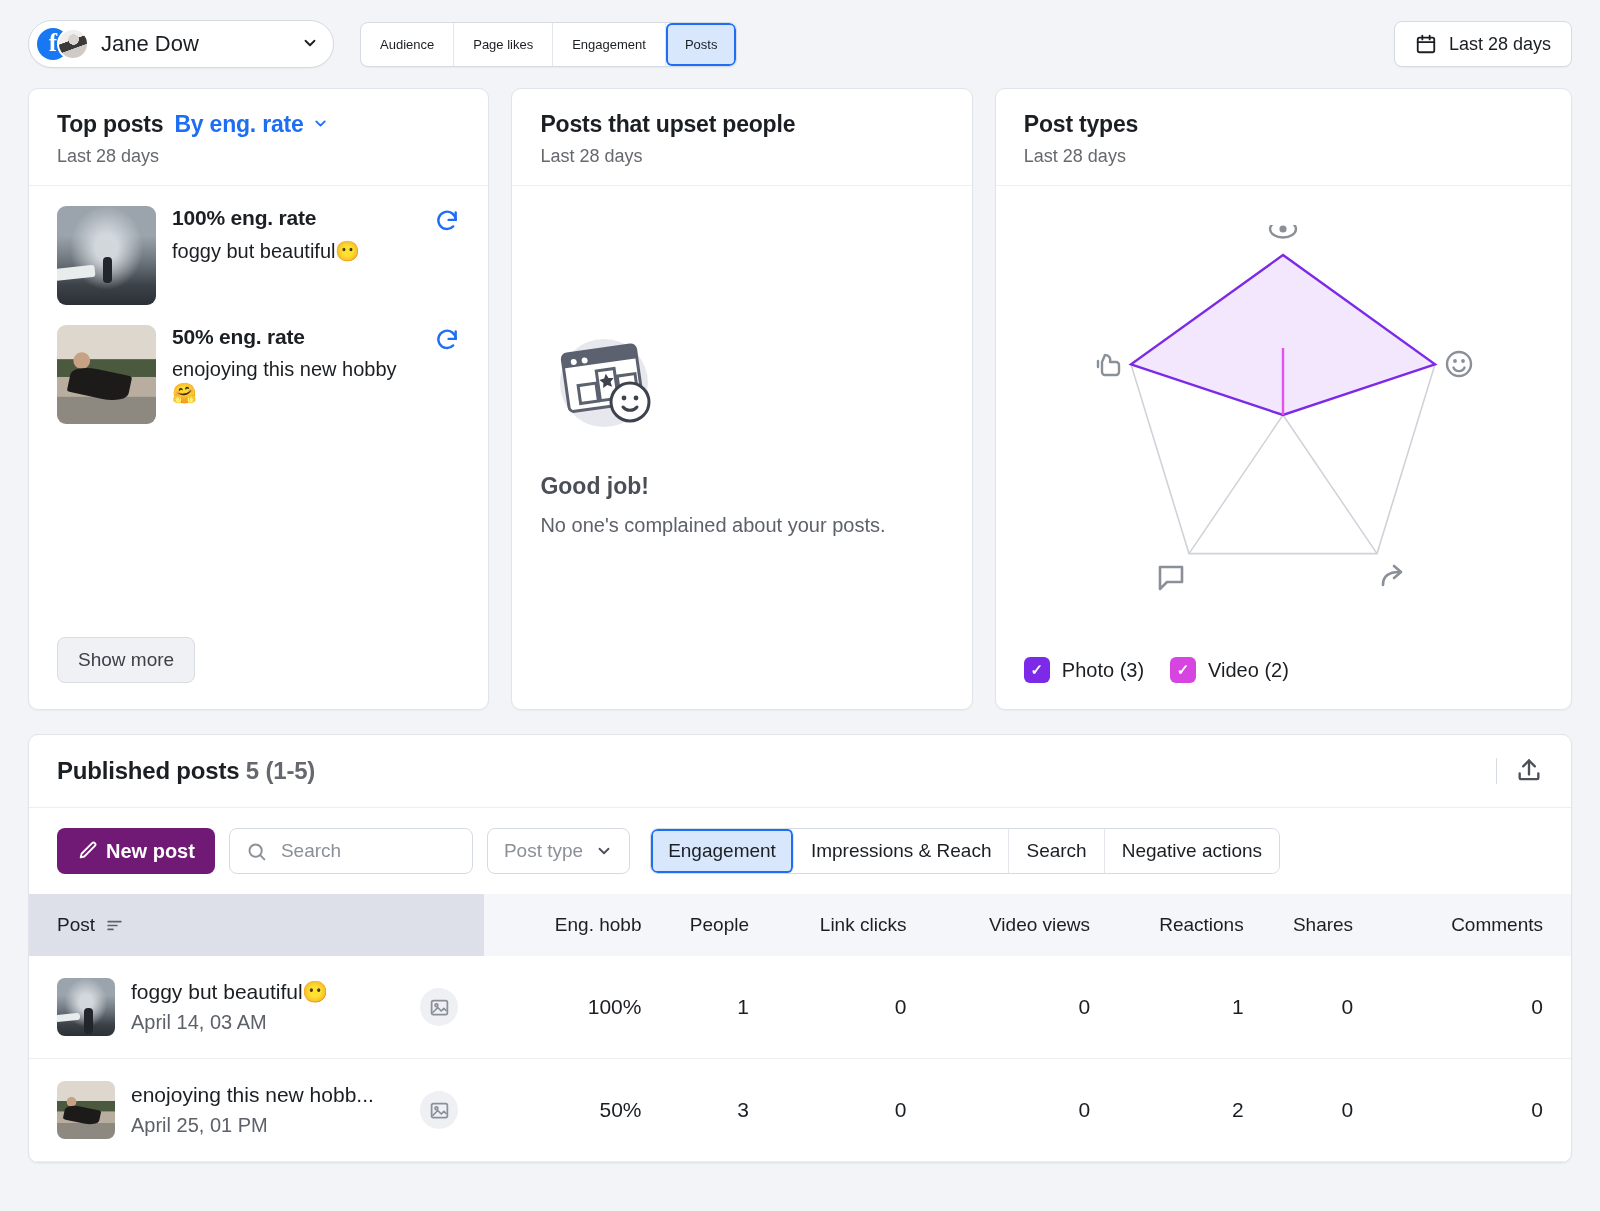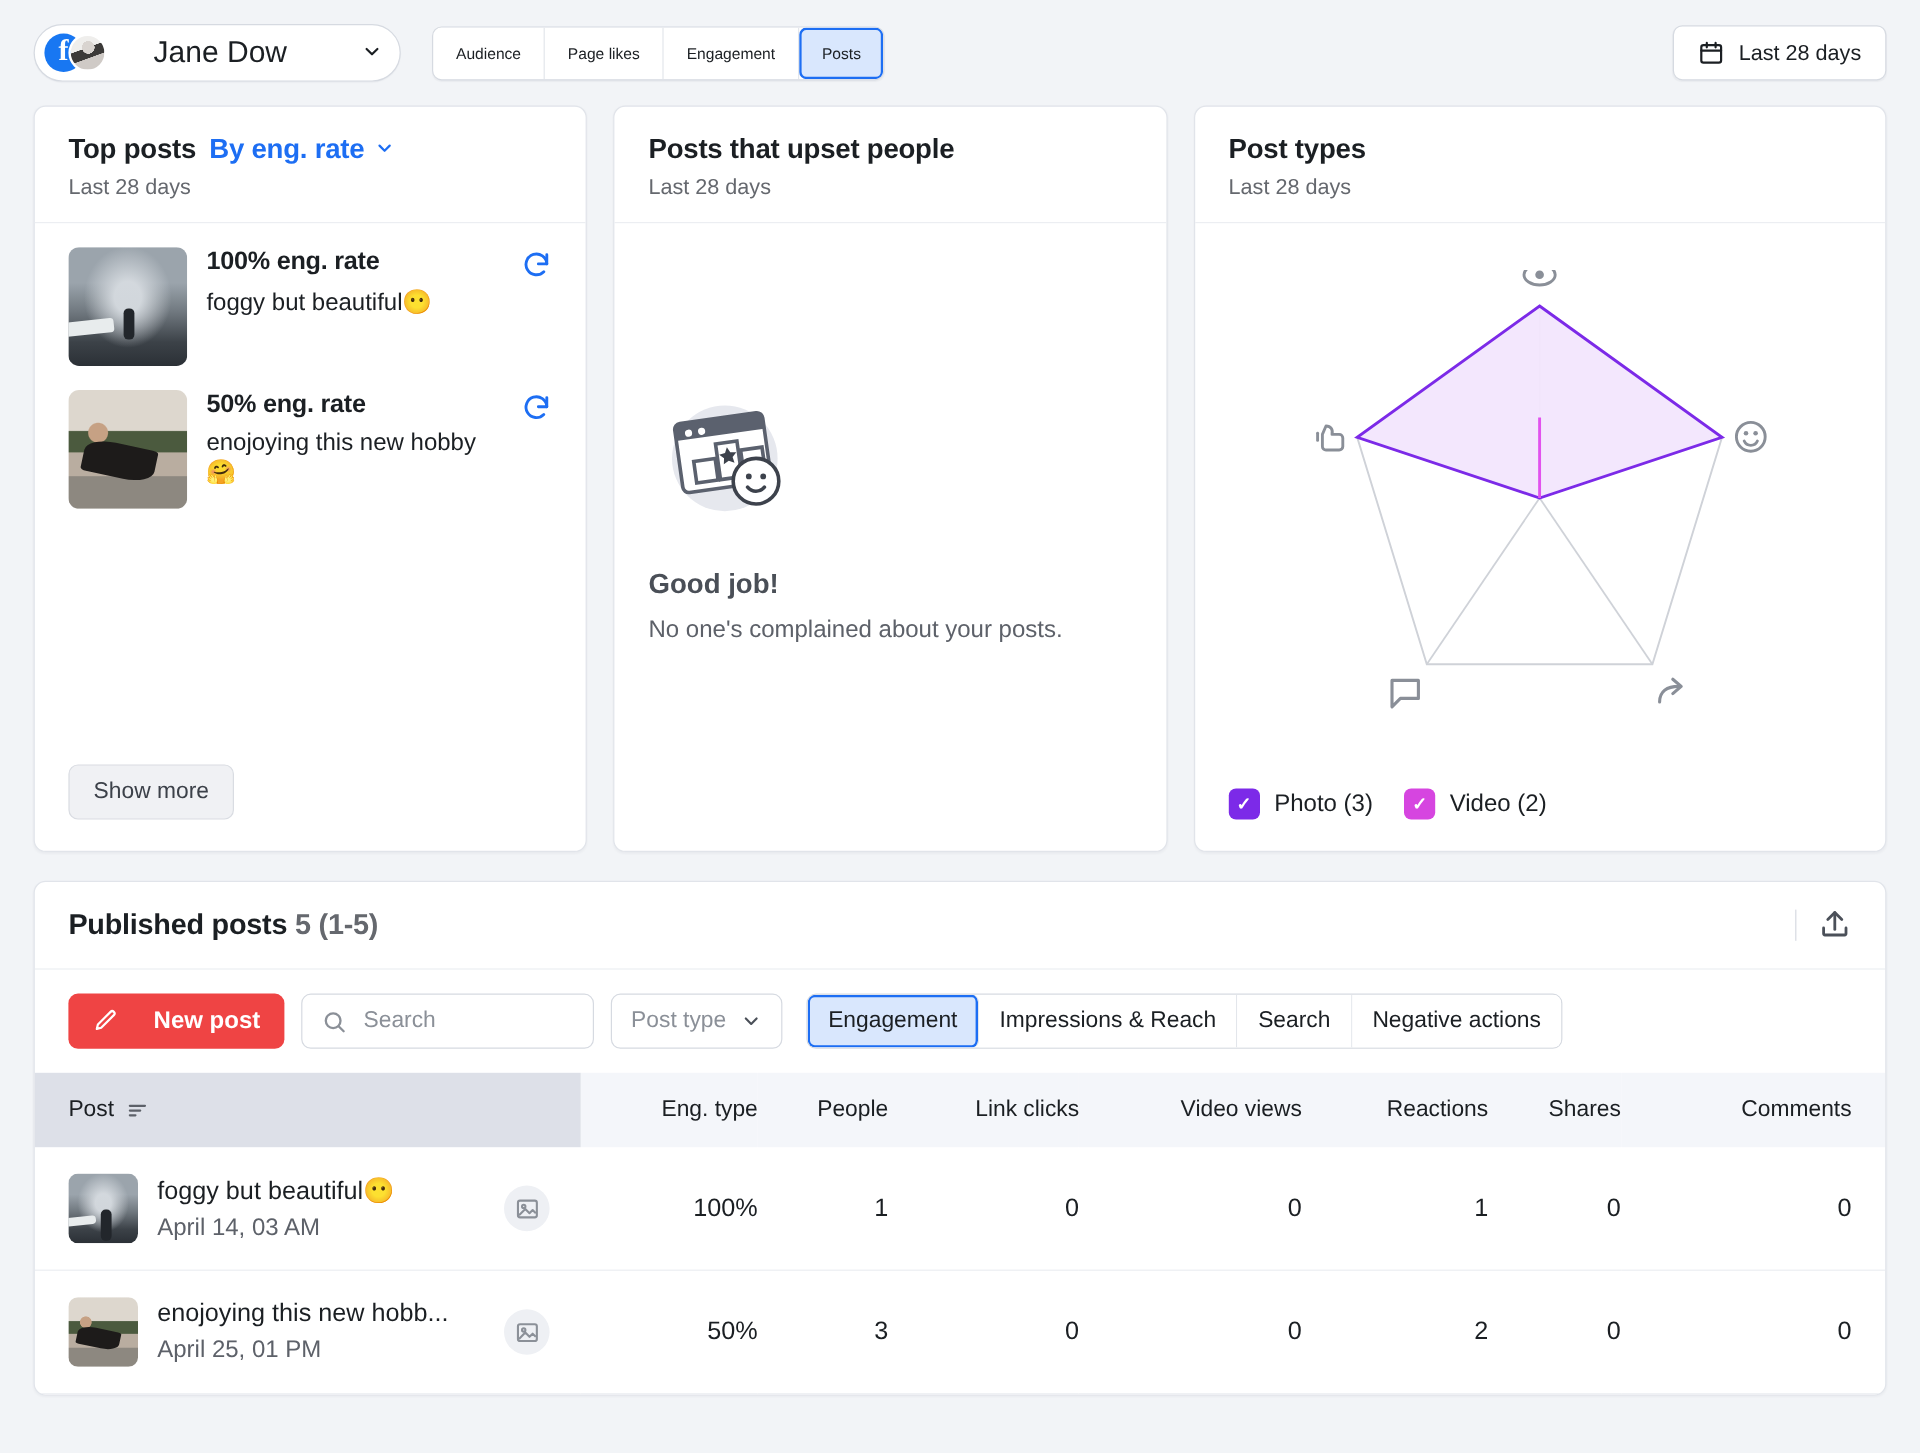--- a/index.html
+++ b/index.html
@@ -34,21 +34,21 @@
     line-height:1;
   }
   .fb-logo span{ transform:translateY(-2px); }
   .user-photo{
     position:absolute; left:20px; top:1px; width:32px; height:32px; border-radius:50%;
     overflow:hidden; border:2px solid #fff;
     background:
       radial-gradient(circle at 52% 34%, #d9d4d0 0 22%, transparent 23%),
       linear-gradient(160deg,#efeeec 0 38%,#3c3a39 39% 62%,#cfcac6 63% 100%);
   }
-  .page-name{ font-size:25px; color:#1b1f23;margin-left:27px; }
+  .page-name{ font-size:22px; color:#1b1f23; }
   .chev{ color:#1b1f23; font-size:13px; }
 
   .seg{
     display:flex; background:#fff; border:1px solid #d6dae1;
     border-radius:8px; overflow:hidden; height:45px;
     box-shadow:0 1px 1px rgba(16,24,40,.04);
   }
   .seg button{
     border:none; background:transparent; font-family:inherit; font-size:13px;
     color:#1b1f23; padding:0 19px; cursor:pointer; height:100%;
@@ -145,22 +145,22 @@
   .panel-head{
     display:flex; align-items:center; padding:22px 28px; border-bottom:1px solid #eceef2;
   }
   .panel-title{ font-size:24px; font-weight:bold; letter-spacing:-.2px; }
   .panel-title .count{ color:#65686e; font-weight:bold; }
   .panel-actions{ margin-left:auto; display:flex; align-items:center; gap:18px; }
   .divider-v{ width:1px; height:26px; background:#d6dae1; }
 
   .toolbar{ display:flex; align-items:center; gap:14px; padding:20px 28px; }
   .btn-primary{
-    display:flex; align-items:center; gap:29px;
-    background:#ef4444; color:#fff; border:none; border-radius:8px;
+    display:flex; align-items:center; gap:7px;
+    background:#701a75; color:#fff; border:none; border-radius:8px;
     font-family:inherit; font-size:20px; font-weight:bold;
     height:46px; padding:0 20px; cursor:pointer;
   }
   .search-box{
     display:flex; align-items:center; gap:12px; height:46px; width:244px;
     border:1px solid #d6dae1; border-radius:8px; padding:0 16px; background:#fff;
   }
   .search-box input{
     border:none; outline:none; font-family:inherit; font-size:19px; width:100%;
     background:transparent; color:#1b1f23;
@@ -452,21 +452,21 @@
             <span>Post</span>
             <span class="ico">
               <svg width="19" height="19" viewBox="0 0 24 24" stroke="#5d6169" stroke-width="2.2" stroke-linecap="round">
                   <line x1="4" y1="7" x2="20" y2="7"></line>
                   <line x1="4" y1="12" x2="15" y2="12"></line>
                   <line x1="4" y1="17" x2="10" y2="17"></line>
                 </svg>
             </span>
           </span>
         </th>
-        <th>Eng. type</th>
+        <th>Eng. hobb</th>
         <th>People</th>
         <th>Link clicks</th>
         <th>Video views</th>
         <th>Reactions</th>
         <th>Shares</th>
         <th>Comments</th>
       </tr>
     </thead>
     <tbody>
 

